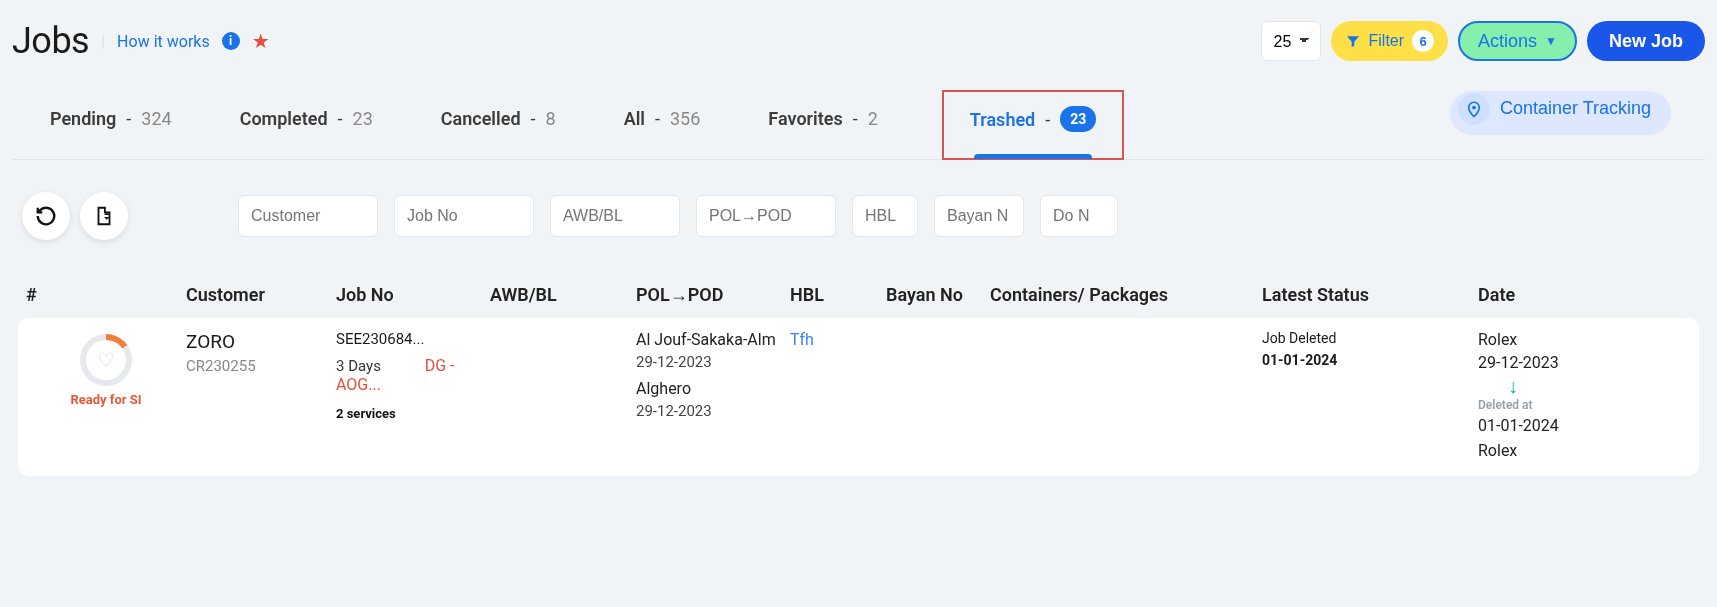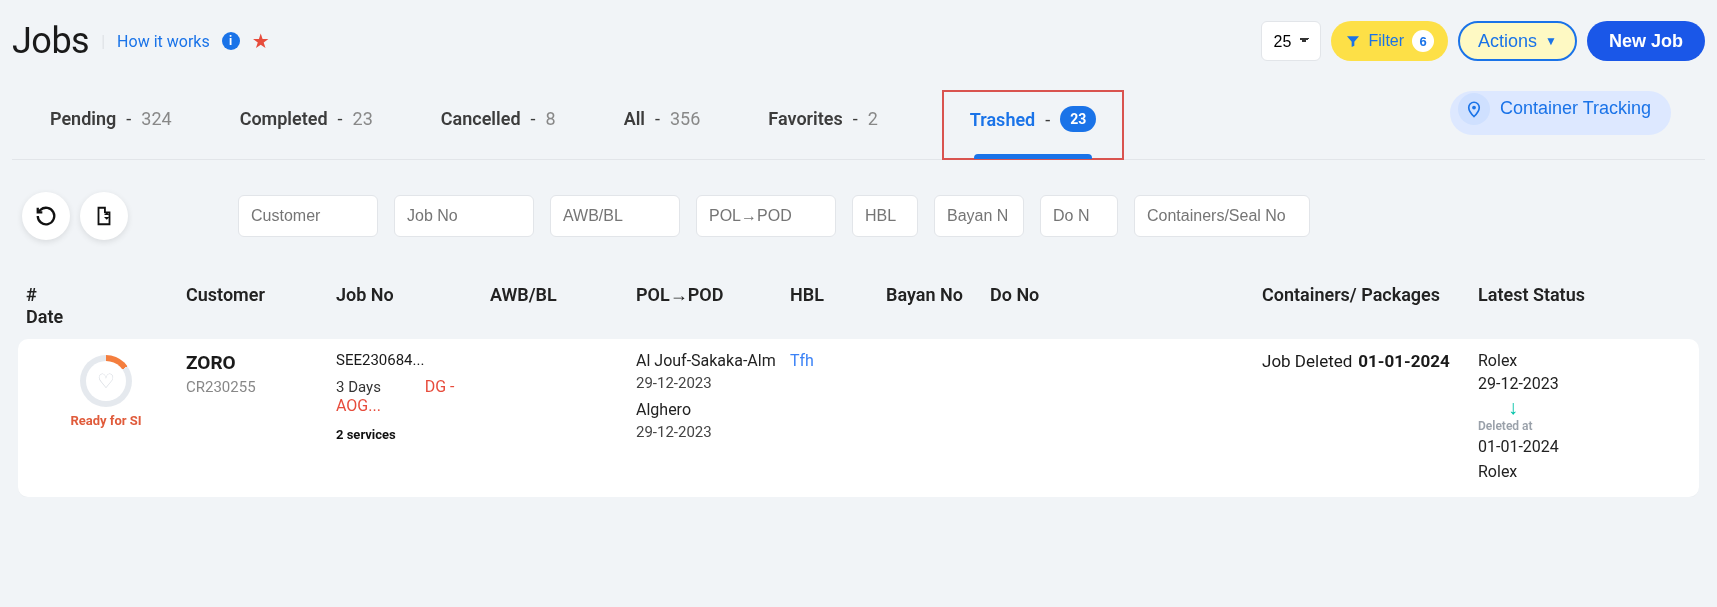--- a/index.html
+++ b/index.html
@@ -59,21 +59,21 @@
     display: inline-flex; align-items: center; gap: 8px;
     background: #fde047; color: var(--link-blue);
     border: none; border-radius: 999px; padding: 8px 14px; height: 40px; font-size: 16px; cursor: pointer;
   }
   .chip-filter .count {
     display: inline-flex; align-items: center; justify-content: center;
     min-width: 22px; height: 22px; border-radius: 999px; background: #fff; color: var(--link-blue); font-weight: 700; font-size: 13px; padding: 0 6px;
   }
   .btn-outline {
     display: inline-flex; align-items: center; gap: 8px;
-    border: 2px solid var(--link-blue); color: var(--link-blue); background: #fef9c3;
+    border: 2px solid var(--link-blue); color: var(--link-blue); background: #86efac;
     border-radius: 999px; padding: 0 18px; height: 40px; font-size: 18px; cursor: pointer;
   }
   .btn-outline .caret { font-size: 12px; }
   .btn-primary {
     display: inline-flex; align-items: center;
     background: var(--primary-blue); color: #fff; border: none;
     border-radius: 999px; padding: 0 22px; height: 40px; font-size: 18px; cursor: pointer;
     font-weight: 600;
   }
 
@@ -167,34 +167,34 @@
   .status-col { display: flex; flex-direction: column; align-items: center; gap: 6px; padding-top: 4px; }
   .ring {
     position: relative; width: 52px; height: 52px; border-radius: 50%;
     background: conic-gradient(var(--warn-orange) 0deg 55deg, #e5e9ee 55deg 360deg);
     display: flex; align-items: center; justify-content: center;
   }
   .ring::before { content: ""; position: absolute; inset: 6px; background: #fff; border-radius: 50%; }
   .ring .heart { position: relative; color: #d7dbe1; font-size: 20px; }
   .status-text { font-size: 13px; font-weight: 700; color: #e05b3b; }
 
-  .cust-name { font-weight: 700; font-size: 19px; }
+  .cust-name { font-weight: 400; font-size: 19px; }
   .cust-sub  { color: var(--text-light); font-size: 15px; margin-top: 4px; }
 
   .jobno { font-weight: 400; font-size: 15px; }
   .job-days { margin-top: 8px; font-size: 15px; color: #333; }
   .job-days .dg { color: var(--red); font-weight: 400; margin-left: 10px; font-size: 16px; padding-left: 30px; }
   .job-services { margin-top: 12px; font-size: 13px; font-weight: 700; color: #111; }
 
   .pol-line { font-size: 16px; color: #222; margin-bottom: 4px; }
   .pol-date { font-size: 15px; color: #444; margin-bottom: 8px; }
 
   .hbl { font-size: 16px; color: #3b82f6; }
 
-  .latest-status { font-size: 17px; display: flex; flex-wrap: wrap; gap: 6px; }
+  .latest-status { font-size: 14px; display: flex; flex-wrap: wrap; gap: 6px; flex-direction: column; }
   .latest-status .bold { font-weight: 700; }
 
   .date-col { font-size: 16px; color: #222; }
   .date-col .name { display: block; margin-bottom: 4px; }
   .date-col .d1 { display: block; margin-bottom: 6px; }
   .arrow-down { color: var(--teal); font-size: 20px; display: block; margin: -2px 0 2px 30px; line-height: 1; }
   .date-col .deleted-lbl { font-size: 12px; color: #9aa1aa; font-weight: 600; display: block; margin-bottom: 4px; }
 
   svg { display: block; }
 </style>
@@ -292,32 +292,30 @@
         </svg>
     </button>
     <span class="spacer"></span>
     <input class="filter-input fi-customer" placeholder="Customer" style="">
     <input class="filter-input fi-jobno" placeholder="Job No" style="">
     <input class="filter-input fi-awb" placeholder="AWB/BL" style="">
     <input class="filter-input fi-pol" placeholder="POL→POD" style="">
     <input class="filter-input fi-hbl" placeholder="HBL" style="">
     <input class="filter-input fi-bayan" placeholder="Bayan N" style="">
     <input class="filter-input fi-dono" placeholder="Do N" style="">
-    <input class="filter-input fi-cont" placeholder="Containers/Seal No" style="">
   </div>
 
   <div class="thead">
     <span>#</span>
     <span>Customer</span>
     <span>Job No</span>
     <span>AWB/BL</span>
     <span>POL→POD</span>
     <span>HBL</span>
     <span>Bayan No</span>
-    <span>Do No</span>
     <span>Containers/ Packages</span>
     <span>Latest Status</span>
     <span>Date</span>
   </div>
 
   <div class="row-card" style="grid-template-columns: 160px 150px 154px 146px 154px 96px 104px 272px 216px 130px;">
 
     <div class="status-col">
       <div class="ring">
         <span class="heart">♡</span>

